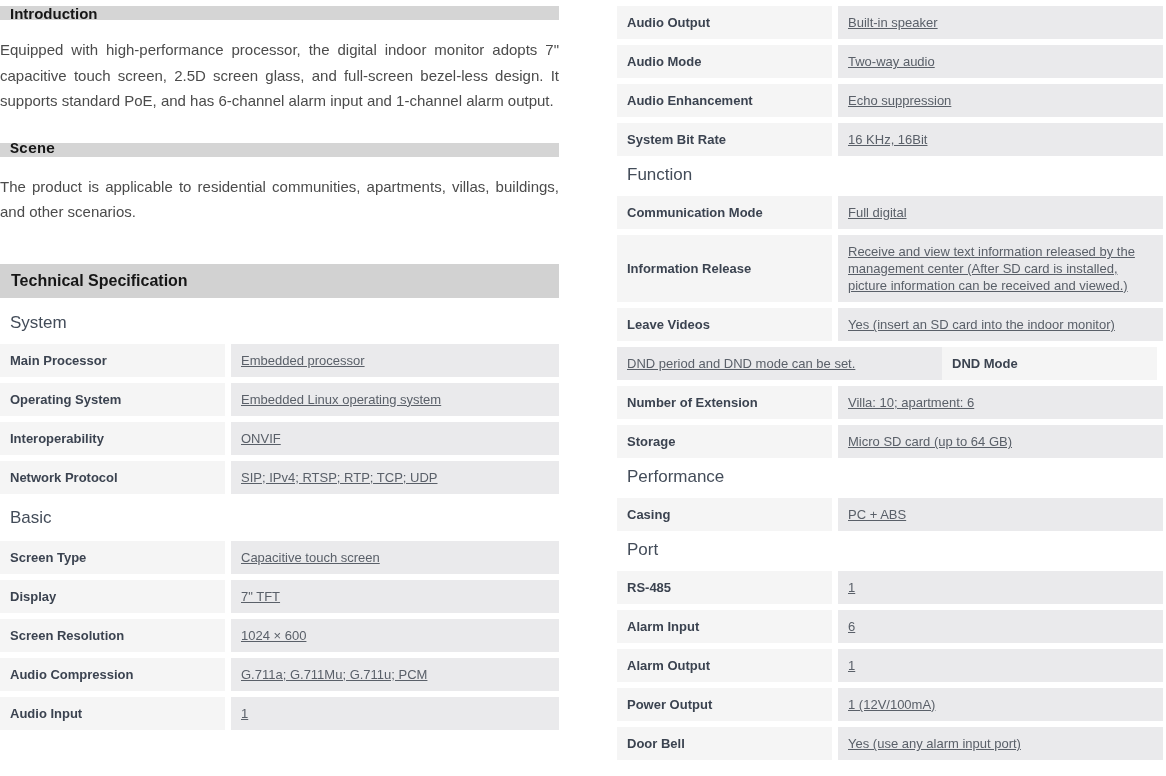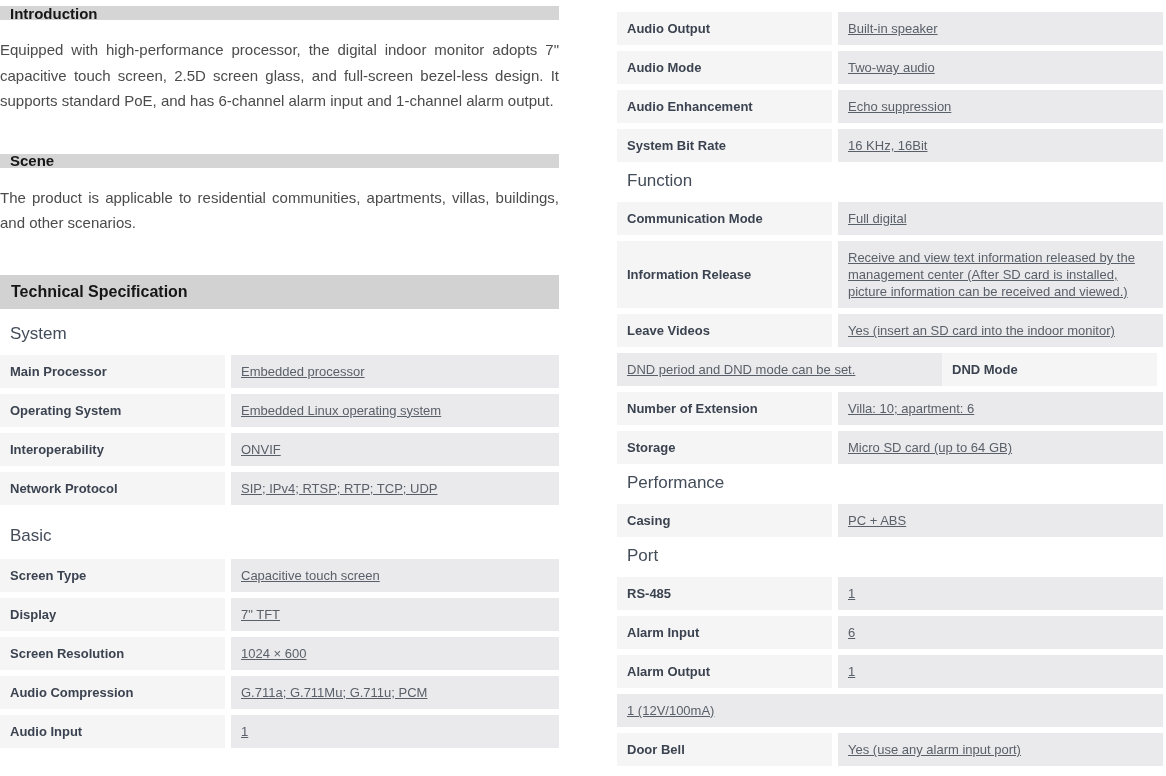--- a/index.html
+++ b/index.html
@@ -5,30 +5,30 @@
   * { box-sizing: border-box; }
   html, body {
     margin: 0; padding: 0;
     background: #ffffff;
     width: 1166px; height: 776px;
     font-family: "Liberation Sans", sans-serif;
     overflow: hidden;
   }
   .page { display: flex; width: 1166px; }
   .col-left  { width: 559px; padding-top: 6px; flex-shrink: 0; }
-  .col-right { width: 546px; margin-left: 58px; padding-top: 12px; flex-shrink: 0; }
+  .col-right { width: 546px; margin-left: 58px; padding-top: 6px; flex-shrink: 0; }
 
   .section-bar {
     background: #d5d5d5;
     height: 14px;
     display: flex; align-items: center;
     padding-left: 10px;
     font-size: 15px; font-weight: bold; color: #161616;
   }
-  .section-bar.scene { margin-top: 40px; }
+  .section-bar.scene { margin-top: 29px; font-family: Liberation Mono, monospace; }
   .spec-bar {
     background: #d2d2d2;
     height: 34px;
     margin-top: 39px;
     display: flex; align-items: center;
     padding-left: 11px;
     font-size: 16px; font-weight: bold; color: #161616;
   }
   .body-text {
     margin: 17px 0 0 0;
@@ -38,21 +38,21 @@
     text-align: justify;
   }
   .subsection {
     margin: 13px 0 0 0;
     padding-left: 10px;
     font-size: 17px;
     font-weight: 400;
     color: #434c59;
     line-height: 24px;
   }
-  .subsection.tight { margin-top: 19px; }
+  .subsection.tight { margin-top: 12px; }
   .col-right .subsection { line-height: 26px; margin-top: 4px; }
   .col-right .subsection.tight { margin-top: 2px; }
 
   .spec-table { margin-top: 9px; }
   .col-right .spec-table { margin-top: 8px; }
   .col-right .spec-table.first { margin-top: 0; }
 
   .spec-row { display: flex; margin-bottom: 6px; }
   .cell {
     min-height: 33px;
@@ -207,20 +207,21 @@
       </div>
       <div class="spec-row">
         <div class="cell label">Alarm Input</div>
         <div class="cell value">6</div>
       </div>
       <div class="spec-row">
         <div class="cell label">Alarm Output</div>
         <div class="cell value">1</div>
       </div>
       <div class="spec-row">
+        <div class="cell label">Power Output</div>
         <div class="cell value">1 (12V/100mA)</div>
       </div>
       <div class="spec-row">
         <div class="cell label">Door Bell</div>
         <div class="cell value">Yes (use any alarm input port)</div>
       </div>
     </div>
   </div>
 </div>
 

